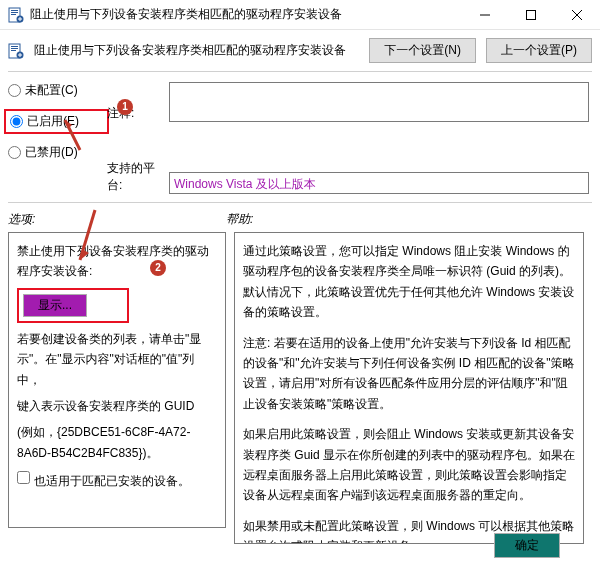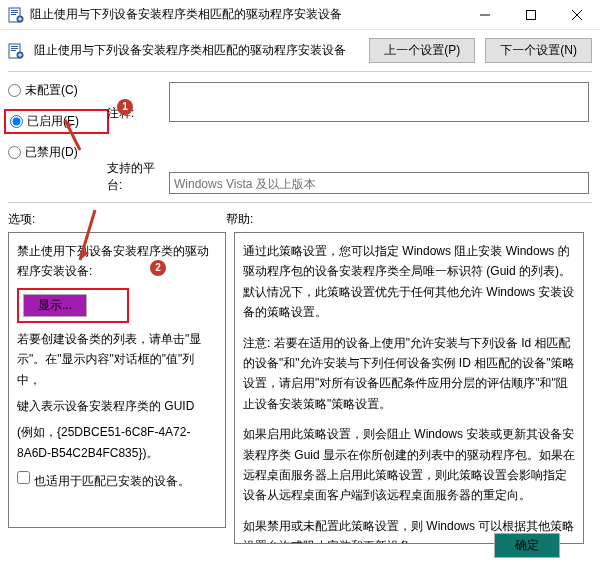--- a/index.html
+++ b/index.html
@@ -17,22 +17,22 @@
   .hr { border-top: 1px solid #d0d0d0; margin: 0 8px; }
   .opts { display: flex; align-items: flex-start; padding: 8px; gap: 4px; }
   .radios { width: 95px; display: flex; flex-direction: column; gap: 14px; padding-top: 2px; }
   .radio-row { display: flex; align-items: center; gap: 4px; }
   .radio-row input { width: 13px; height: 13px; }
   .hi-radio { border: 2px solid #e81123; padding: 2px 4px; margin: -4px -6px -4px -4px; }
   .meta { flex: 1; display: flex; flex-direction: column; gap: 36px; padding-top: 2px; }
   .meta-row { display: flex; align-items: flex-end; gap: 6px; }
   .meta-row label { width: 56px; padding-top: 2px; }
   .comment { width: 420px; height: 40px; border: 1px solid #7a7a7a; padding: 2px 4px; font-family: inherit; font-size: 12px; resize: none; }
-  .platform { width: 420px; height: 22px; border: 1px solid #7a7a7a; padding: 2px 4px; line-height: 18px; color: #737373; }
-  .midlabels { display: flex; padding: 8px 8px 4px; }
+  .platform { width: 420px; height: 22px; border: 1px solid #7a7a7a; padding: 2px 4px; line-height: 18px; color: #a21caf; }
+  .midlabels { display: flex; padding: 8px 8px 4px; font-style: italic; }
   .midlabels .lbl { width: 218px; }
   .panes { display: flex; gap: 8px; padding: 0 8px; }
   .pane { border: 1px solid #7a7a7a; padding: 8px; line-height: 1.7; }
   .pane.left { width: 218px; height: 296px; overflow: auto; }
   .pane.right { width: 350px; height: 312px; overflow: auto; }
   .showbtn-wrap { display: inline-block; border: 2px solid #e81123; padding: 4px 40px 4px 4px; margin: 6px 0; }
   .showbtn { border: 1px solid #adadad; background: #a21caf; padding: 2px 14px; font-size: 12px; }
   .chk-row { display: flex; gap: 4px; margin-top: 8px; }
   .chk-row input { width: 13px; height: 13px; }
   .pane p { margin-bottom: 10px; }
@@ -78,22 +78,22 @@
 <div class="toolbar">
   <svg class="mini-icon" viewBox="0 0 16 16">
       <rect x="1" y="1" width="11" height="14" fill="#fff" stroke="#2a5a9a"></rect>
       <rect x="3" y="3" width="7" height="1" fill="#2a5a9a"></rect>
       <rect x="3" y="5" width="7" height="1" fill="#2a5a9a"></rect>
       <rect x="3" y="7" width="5" height="1" fill="#2a5a9a"></rect>
       <circle cx="12" cy="12" r="3.5" fill="#2a5a9a"></circle>
       <path d="M12 10 v4 M10 12 h4" stroke="#fff"></path>
     </svg>
   <div class="pol-title">阻止使用与下列设备安装程序类相匹配的驱动程序安装设备</div>
+  <button class="navbtn">下一个设置(N)</button>
   <button class="navbtn">上一个设置(P)</button>
-  <button class="navbtn">下一个设置(N)</button>
 </div>
 <div class="hr"></div>
 
 <div class="opts">
   <div class="radios">
     <label class="radio-row">
       <input type="radio" name="cfg" style="">
       <span>未配置(C)</span>
     </label>
     <div class="hi-radio">

